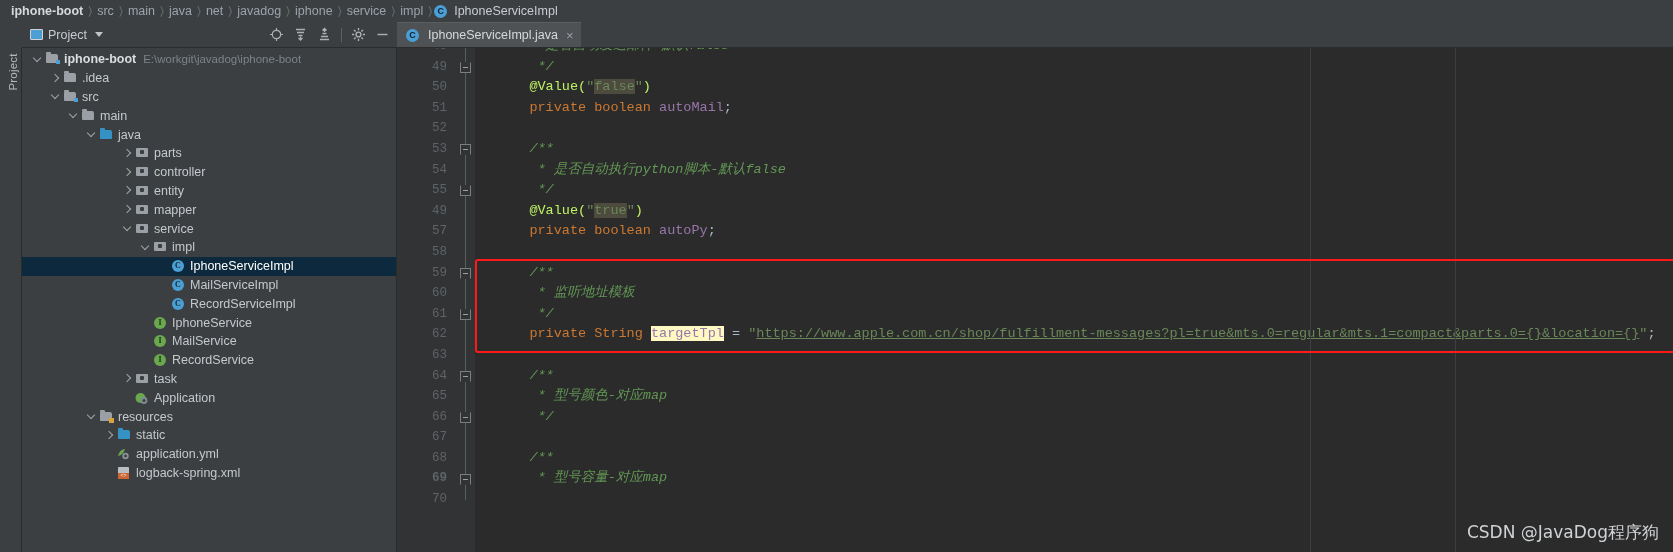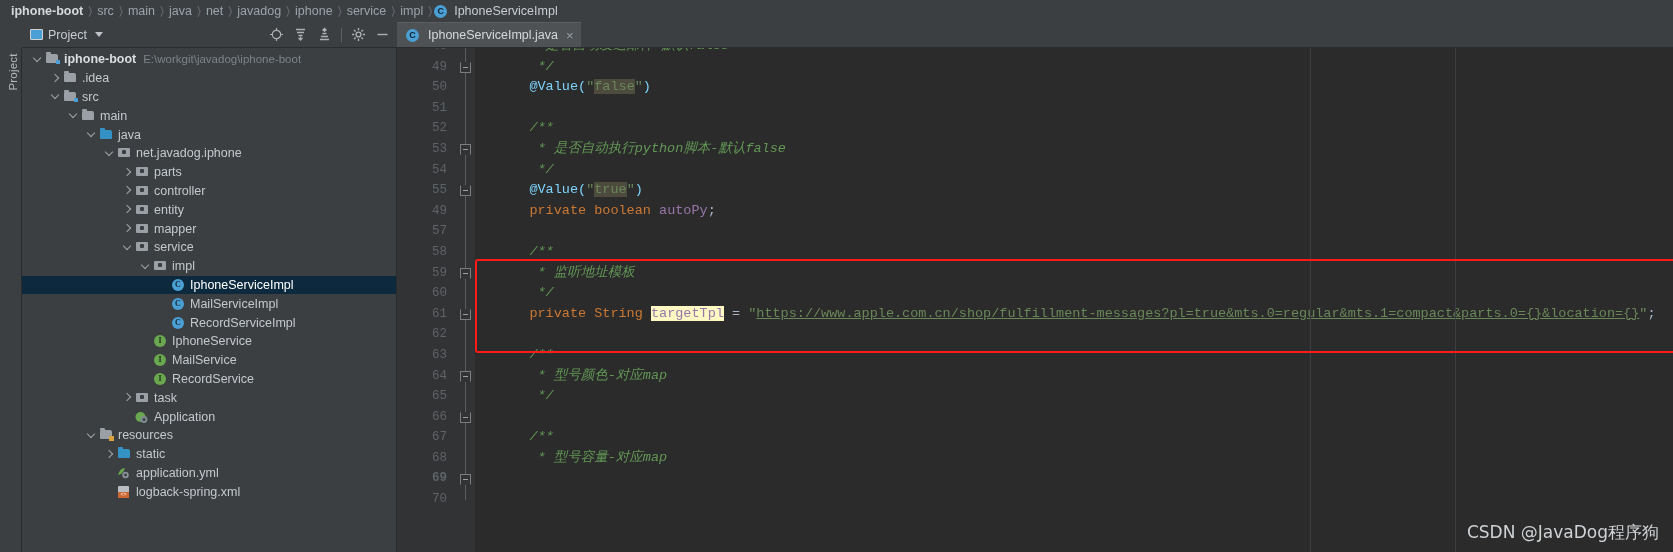--- a/index.html
+++ b/index.html
@@ -145,21 +145,21 @@
   .fold-mark.bot { border-top-color:transparent; }
   .code-area { flex:1; position:relative; background:#2b2b2b; overflow:hidden; }
   .cline {
     height:20.6px; line-height:20.6px; white-space:pre;
     font-family:"Liberation Mono", monospace; font-size:13.5px; color:#a9b7c6;
     padding-left:22px;
   }
   .kw { color:#cc7832; }
   .cm { color:#629755; font-style:italic; }
   .str { color:#6a8759; }
-  .ann { color:#7dd3fc; }
+  .ann { color:#bef264; }
   .fld { color:#9876aa; }
   .pl  { color:#a9b7c6; }
   .stat{ color:#9876aa; font-style:italic; }
   .hl  { background:#4d4a3e; }
   .hl2 { background:#fef9c3;margin-top:16px; }
   .lnk { color:#6a8759; text-decoration:underline; }
   .redbox {
     position:absolute; border:2px solid #ff1a1a; border-radius:3px;
     pointer-events:none;
   }
@@ -291,28 +291,20 @@
         </div>
         <div class="node">
           <span style="display: inline-block; flex: 0 0 auto; width: 64px;"></span>
           <span class="arrow d"></span>
           <span class="ni">
             <span class="folder blue"></span>
           </span>
           <span class="node-label">java</span>
         </div>
         <div class="node">
-          <span style="display: inline-block; flex: 0 0 auto; width: 82px;"></span>
-          <span class="arrow d"></span>
-          <span class="ni">
-            <span class="pkg"></span>
-          </span>
-          <span class="node-label">net.javadog.iphone</span>
-        </div>
-        <div class="node">
           <span style="display: inline-block; flex: 0 0 auto; width: 100px;"></span>
           <span class="arrow r"></span>
           <span class="ni">
             <span class="pkg"></span>
           </span>
           <span class="node-label">parts</span>
         </div>
         <div class="node">
           <span style="display: inline-block; flex: 0 0 auto; width: 100px;"></span>
           <span class="arrow r"></span>
@@ -495,20 +487,21 @@
           <div class="fold-mark top" style="top: 322.6px;"></div>
           <div class="fold-mark bot" style="top: 363.8px;"></div>
           <div class="fold-mark top" style="top: 425.6px;"></div>
         </div>
       <div class="code-area" id="codearea">
         <div class="v-guide" style="left:835px"></div>
         <div class="v-guide" style="left:980px"></div>
       <div class="cline" style="margin-top: -12px;"><span class="cm">    * 是否自动发送邮件-默认false</span></div>
           <div class="cline" style="margin-top: 0px;"><span class="cm">     */</span></div>
           <div class="cline" style="margin-top: 0px;"><span class="ann">    @Value(</span><span class="str">"</span><span class="str hl">false</span><span class="str">"</span><span class="ann">)</span></div>
+          <div class="cline" style="margin-top: 0px;"><span class="kw">    private boolean </span><span class="fld">autoMail</span><span class="pl">;</span></div>
           <div class="cline" style="margin-top: 0px;"><span class="pl"></span></div>
           <div class="cline" style="margin-top: 0px;"><span class="cm">    /**</span></div>
           <div class="cline" style="margin-top: 0px;"><span class="cm">     * 是否自动执行python脚本-默认false</span></div>
           <div class="cline" style="margin-top: 0px;"><span class="cm">     */</span></div>
           <div class="cline" style="margin-top: 0px;"><span class="ann">    @Value(</span><span class="str">"</span><span class="str hl">true</span><span class="str">"</span><span class="ann">)</span></div>
           <div class="cline" style="margin-top: 0px;"><span class="kw">    private boolean </span><span class="fld">autoPy</span><span class="pl">;</span></div>
           <div class="cline" style="margin-top: 0px;"><span class="pl"></span></div>
           <div class="cline" style="margin-top: 0px;"><span class="cm">    /**</span></div>
           <div class="cline" style="margin-top: 0px;"><span class="cm">     * 监听地址模板</span></div>
           <div class="cline" style="margin-top: 0px;"><span class="cm">     */</span></div>

